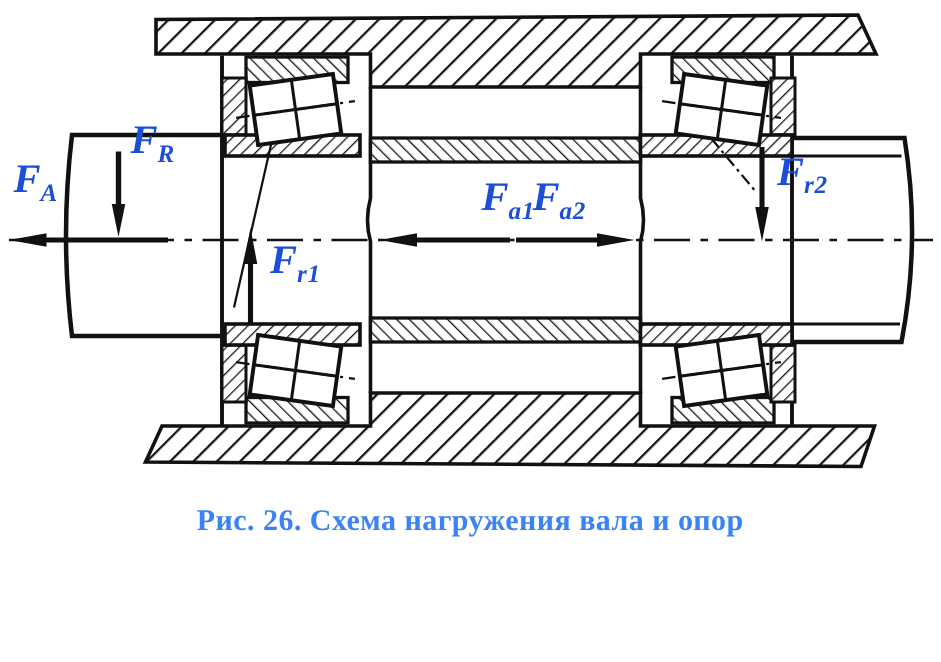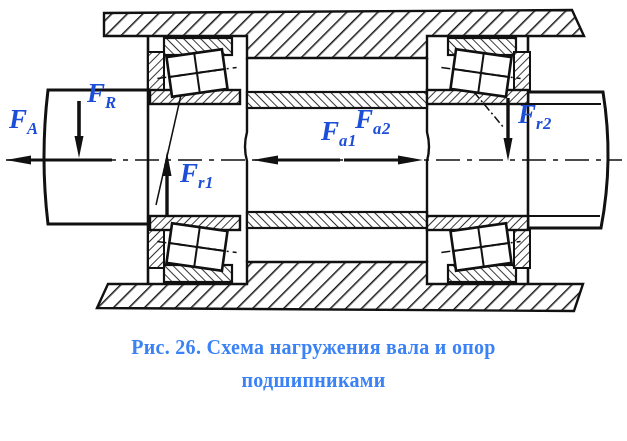--- a/index.html
+++ b/index.html
@@ -136,25 +136,24 @@
   </div>
   <div class="flabel" style="left:87px; top:80px;">
     <span>F</span><sub>R</sub>
   </div>
   <div class="flabel" style="left:180px; top:160px;">
     <span>F</span><sub>r1</sub>
   </div>
   <div class="flabel" style="left:293px; top:118px;margin-left:28px;">
     <span>F</span><sub>a1</sub>
   </div>
-  <div class="flabel" style="left:355px; top:106px;">
+  <div class="flabel" style="left:355px; top:118px;">
     <span>F</span><sub>a2</sub>
   </div>
   <div class="flabel" style="left:518px; top:101px;">
     <span>F</span><sub>r2</sub>
   </div>
 
   <div class="caption">
     <div>Рис. 26. Схема нагружения вала и опор</div>
-    <div>подшипниками</div>
   </div>
 
 </div>
 
 </body></html>

